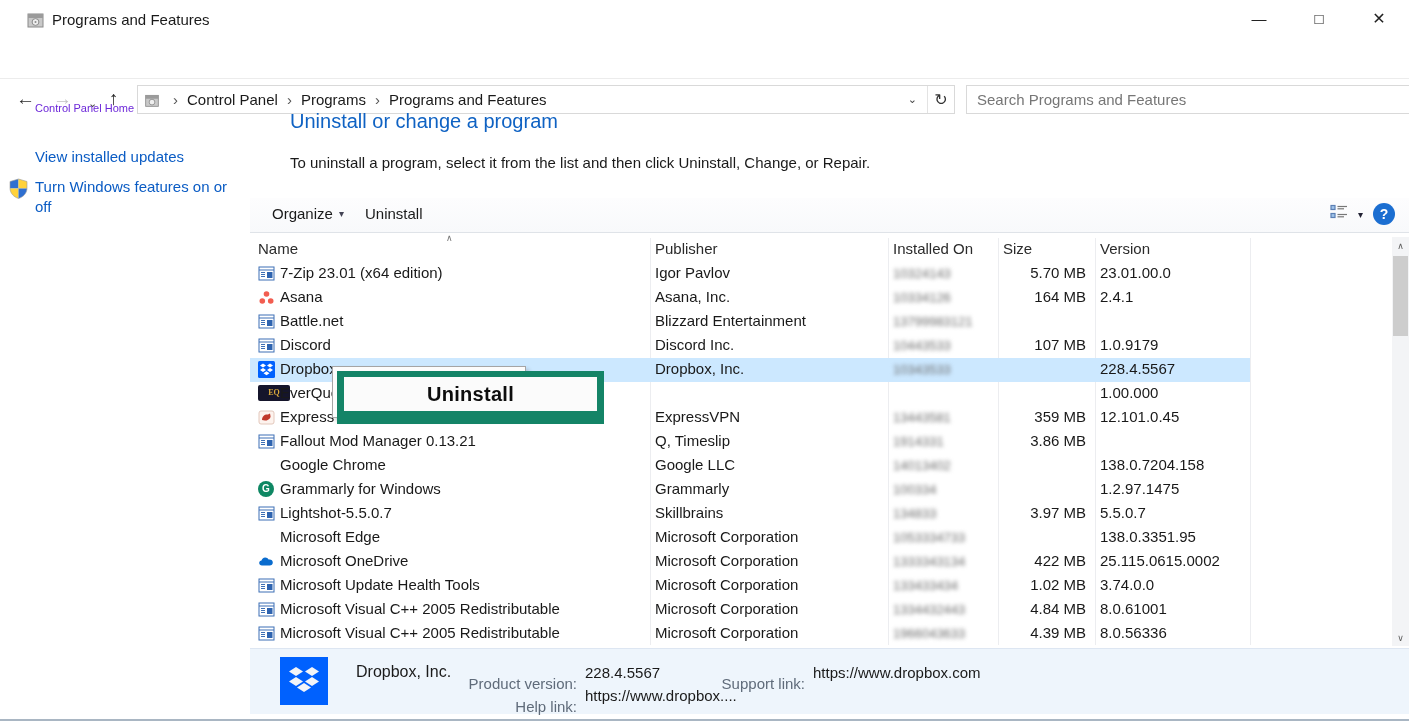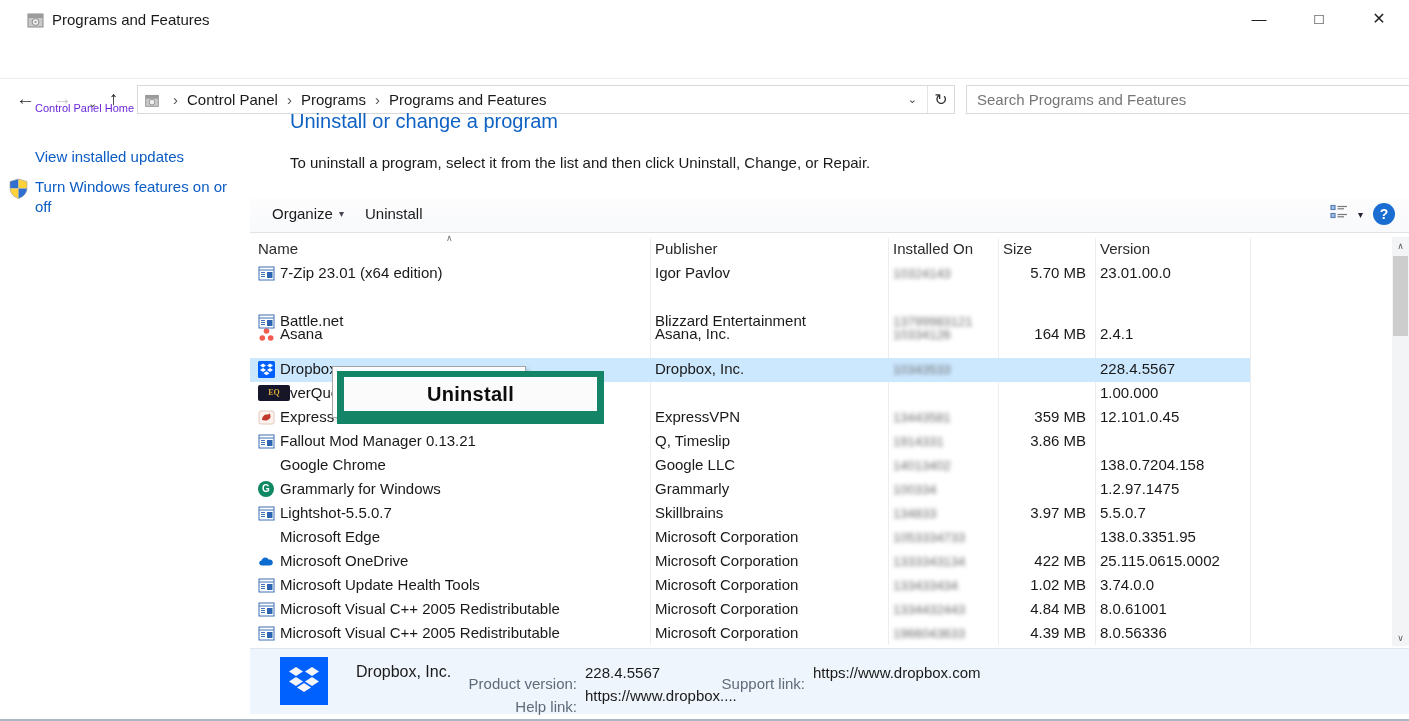--- a/index.html
+++ b/index.html
@@ -225,21 +225,21 @@
             <line x1="3" y1="11.5" x2="7" y2="11.5" stroke="#3d6fb5"></line>
             <rect x="9" y="7" width="5.5" height="6" fill="#2f64b0"></rect>
           </svg>
         </span>
         <span class="cell c-name">7-Zip 23.01 (x64 edition)</span>
         <span class="cell c-pub">Igor Pavlov</span>
         <span class="cell c-inst">10324143</span>
         <span class="cell c-size">5.70 MB</span>
         <span class="cell c-ver">23.01.00.0</span>
       </div>
-      <div class="row" style="top: 24px; margin-top: 37px;">
+      <div class="row" style="top: 24px;">
         <span class="c-icon">
           <svg class="icon16" viewBox="0 0 17 17">
             <circle cx="8.5" cy="5" r="2.8" fill="#f25d50"></circle>
             <circle cx="4.3" cy="12" r="2.8" fill="#f25d50"></circle>
             <circle cx="12.7" cy="12" r="2.8" fill="#f25d50"></circle>
           </svg>
         </span>
         <span class="cell c-name">Asana</span>
         <span class="cell c-pub">Asana, Inc.</span>
         <span class="cell c-inst">10334126</span>
@@ -255,20 +255,37 @@
             <line x1="3" y1="9.5" x2="7" y2="9.5" stroke="#3d6fb5"></line>
             <line x1="3" y1="11.5" x2="7" y2="11.5" stroke="#3d6fb5"></line>
             <rect x="9" y="7" width="5.5" height="6" fill="#2f64b0"></rect>
           </svg>
         </span>
         <span class="cell c-name">Battle.net</span>
         <span class="cell c-pub">Blizzard Entertainment</span>
         <span class="cell c-inst">13799983121</span>
         <span class="cell c-size"></span>
         <span class="cell c-ver"></span>
+      </div>
+      <div class="row" style="top: 72px;">
+        <span class="c-icon">
+          <svg class="icon16" viewBox="0 0 17 17">
+            <rect x="1" y="2" width="15" height="13" fill="#fff" stroke="#3d6fb5"></rect>
+            <line x1="1" y1="5" x2="16" y2="5" stroke="#3d6fb5"></line>
+            <line x1="3" y1="7.5" x2="7" y2="7.5" stroke="#3d6fb5"></line>
+            <line x1="3" y1="9.5" x2="7" y2="9.5" stroke="#3d6fb5"></line>
+            <line x1="3" y1="11.5" x2="7" y2="11.5" stroke="#3d6fb5"></line>
+            <rect x="9" y="7" width="5.5" height="6" fill="#2f64b0"></rect>
+          </svg>
+        </span>
+        <span class="cell c-name">Discord</span>
+        <span class="cell c-pub">Discord Inc.</span>
+        <span class="cell c-inst">10443533</span>
+        <span class="cell c-size">107 MB</span>
+        <span class="cell c-ver">1.0.9179</span>
       </div>
       <div class="row selected" style="top: 96px;">
         <span class="c-icon">
           <svg class="icon16" viewBox="0 0 17 17">
             <rect width="17" height="17" rx="1.5" fill="#0061fe"></rect>
             <g fill="#fff">
               <path d="M5 2.5 L8 4.5 L5 6.5 L2 4.5 Z"></path>
               <path d="M12 2.5 L15 4.5 L12 6.5 L9 4.5 Z"></path>
               <path d="M5 7 L8 9 L5 11 L2 9 Z"></path>
               <path d="M12 7 L15 9 L12 11 L9 9 Z"></path>

